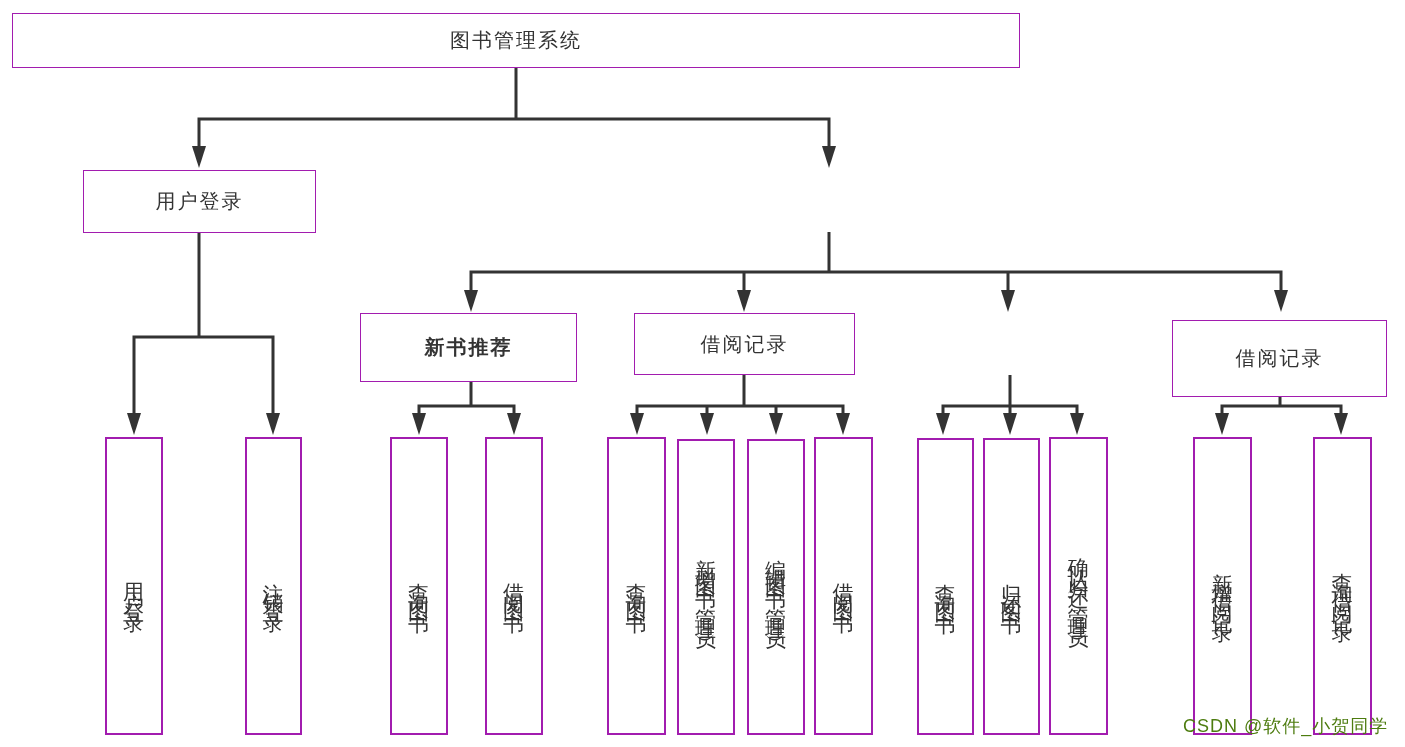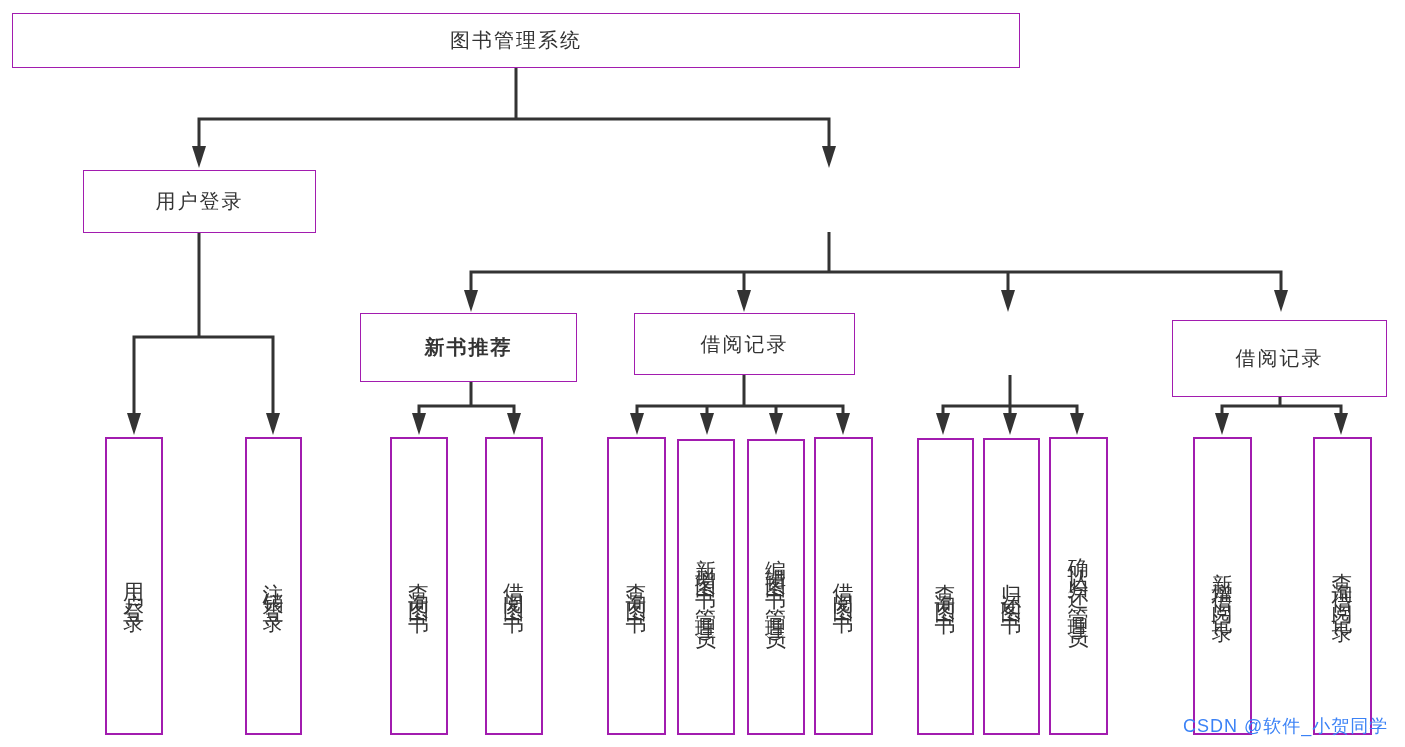--- a/index.html
+++ b/index.html
@@ -46,21 +46,21 @@
     text-orientation: mixed;
     letter-spacing: 10px;
     line-height: 1;
   }
   .watermark {
     position: absolute;
     left: 1183px;
     top: 714px;
     z-index: 3;
     font-size: 18px;
-    color: #3b82f6;
+    color: #4d7c0f;
     letter-spacing: 1px;
     white-space: nowrap;
   }
 </style>
 </head>
 <body>
 
 <div class="canvas">
 
   <svg class="connectors" viewBox="0 0 1405 747" xmlns="http://www.w3.org/2000/svg">

